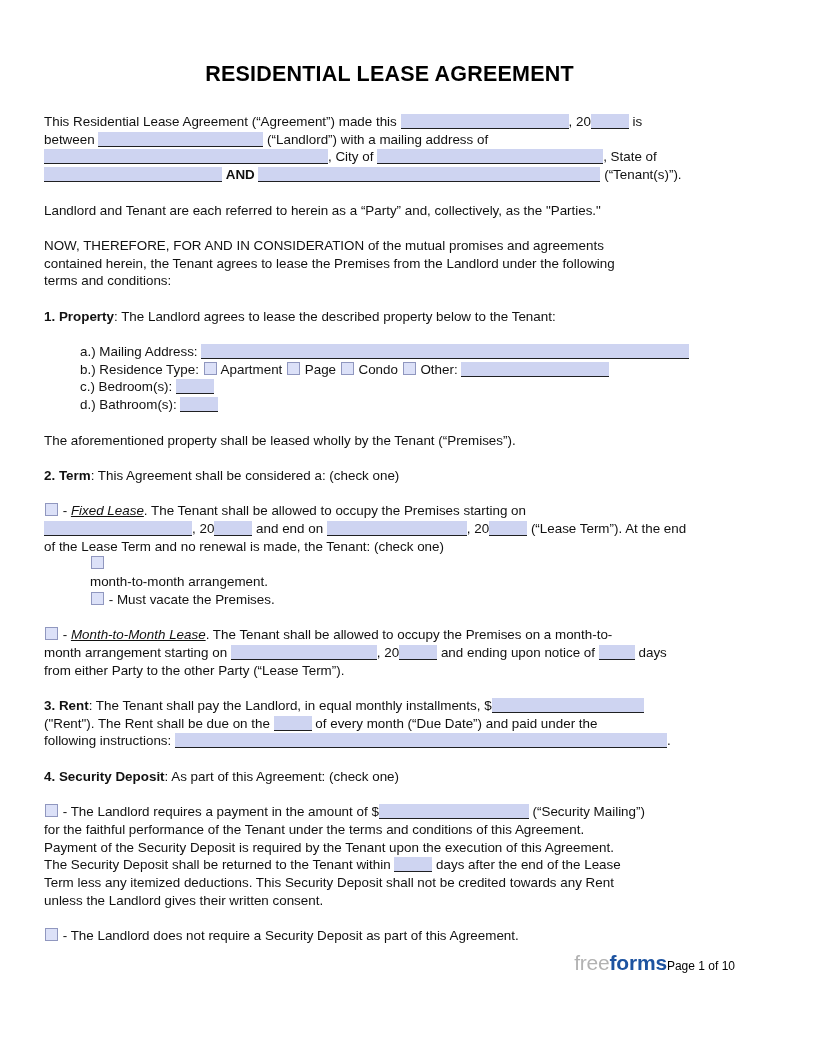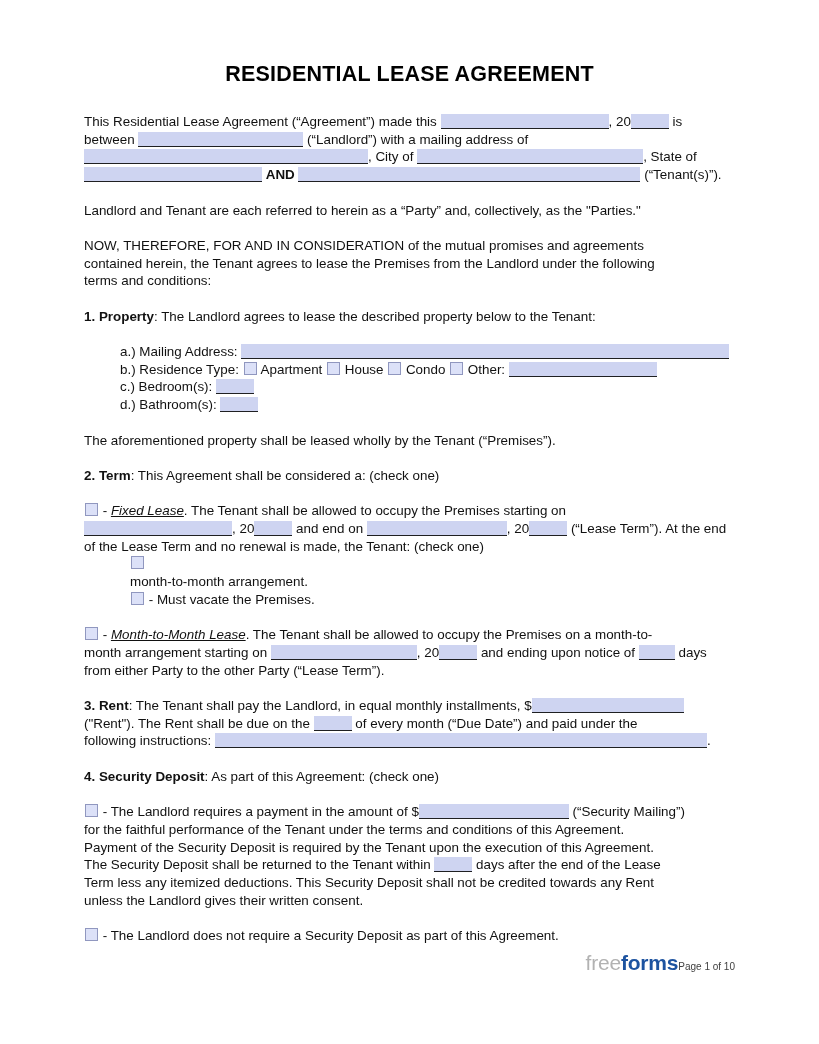--- a/index.html
+++ b/index.html
@@ -6,21 +6,21 @@
   .page {
     position:relative;
     width:819px; height:1044px;
     background:#ffffff;
     font-family:"Liberation Sans","DejaVu Sans",sans-serif;
     font-size:13.4px;
     line-height:17.7px;
     color:#111111;
     overflow:hidden;
   }
-  .content { padding:62px 84px 0 84px; }
+  .content { padding:62px 84px 0 44px; }
   .doc-title {
     font-size:21.5px;
     font-weight:bold;
     text-align:center;
     letter-spacing:0.2px;
     color:#000000;
     margin:0 0 27px 0;
     line-height:24px;
   }
   .block { margin-top:17.7px; }
@@ -48,21 +48,21 @@
   .footer {
     position:absolute;
     left:84px; right:84px; top:954px;
     display:flex;
     justify-content:flex-end;
     align-items:baseline;
   }
   .logo { font-size:21px; letter-spacing:-0.2px; }
   .logo-free { color:var(--logo-free,#b2b2b2); font-weight:400; }
   .logo-forms { color:var(--logo-forms,#1d53a0); font-weight:bold; }
-  .page-label { font-size:10px; color:#404040; }
+  .page-label { font-size:12px; color:#000000; }
 </style>
 </head>
 <body>
 
 <div class="page">
   <div class="content">
     <h1 class="doc-title">RESIDENTIAL LEASE AGREEMENT</h1>
     <div id="doc">
         <div class="block">
           <div class="line"><span class="txt">This Residential Lease Agreement (“Agreement”) made this </span><span class="blank" style="width: 168px;"></span><span class="txt">, 20</span><span class="blank" style="width: 38px;"></span><span class="txt"> is</span></div>
@@ -76,21 +76,21 @@
         <div class="block">
           <div class="line"><span class="txt">NOW, THEREFORE, FOR AND IN CONSIDERATION of the mutual promises and agreements</span></div>
           <div class="line"><span class="txt">contained herein, the Tenant agrees to lease the Premises from the Landlord under the following</span></div>
           <div class="line"><span class="txt">terms and conditions:</span></div>
         </div>
         <div class="block">
           <div class="line"><span class="bold">1. Property</span><span class="txt">: The Landlord agrees to lease the described property below to the Tenant:</span></div>
         </div>
         <div class="block">
           <div class="line in1"><span class="txt">a.) Mailing Address: </span><span class="blank" style="width: 488px;"></span></div>
-          <div class="line in1"><span class="txt">b.) Residence Type: </span><span class="checkbox"></span><span class="txt"> Apartment </span><span class="checkbox"></span><span class="txt"> House </span><span class="checkbox"></span><span class="txt"> Condo </span><span class="checkbox"></span><span class="txt"> Other: </span><span class="blank" style="width: 148px;"></span></div>
+          <div class="line in1"><span class="txt">b.) Residence Type: </span><span class="checkbox"></span><span class="txt"> Apartment </span><span class="checkbox"></span><span class="txt"> Page </span><span class="checkbox"></span><span class="txt"> Condo </span><span class="checkbox"></span><span class="txt"> Other: </span><span class="blank" style="width: 148px;"></span></div>
           <div class="line in1"><span class="txt">c.) Bedroom(s): </span><span class="blank" style="width: 38px;"></span></div>
           <div class="line in1"><span class="txt">d.) Bathroom(s): </span><span class="blank" style="width: 38px;"></span></div>
         </div>
         <div class="block">
           <div class="line"><span class="txt">The aforementioned property shall be leased wholly by the Tenant (“Premises”).</span></div>
         </div>
         <div class="block">
           <div class="line"><span class="bold">2. Term</span><span class="txt">: This Agreement shall be considered a: (check one)</span></div>
         </div>
         <div class="block">

